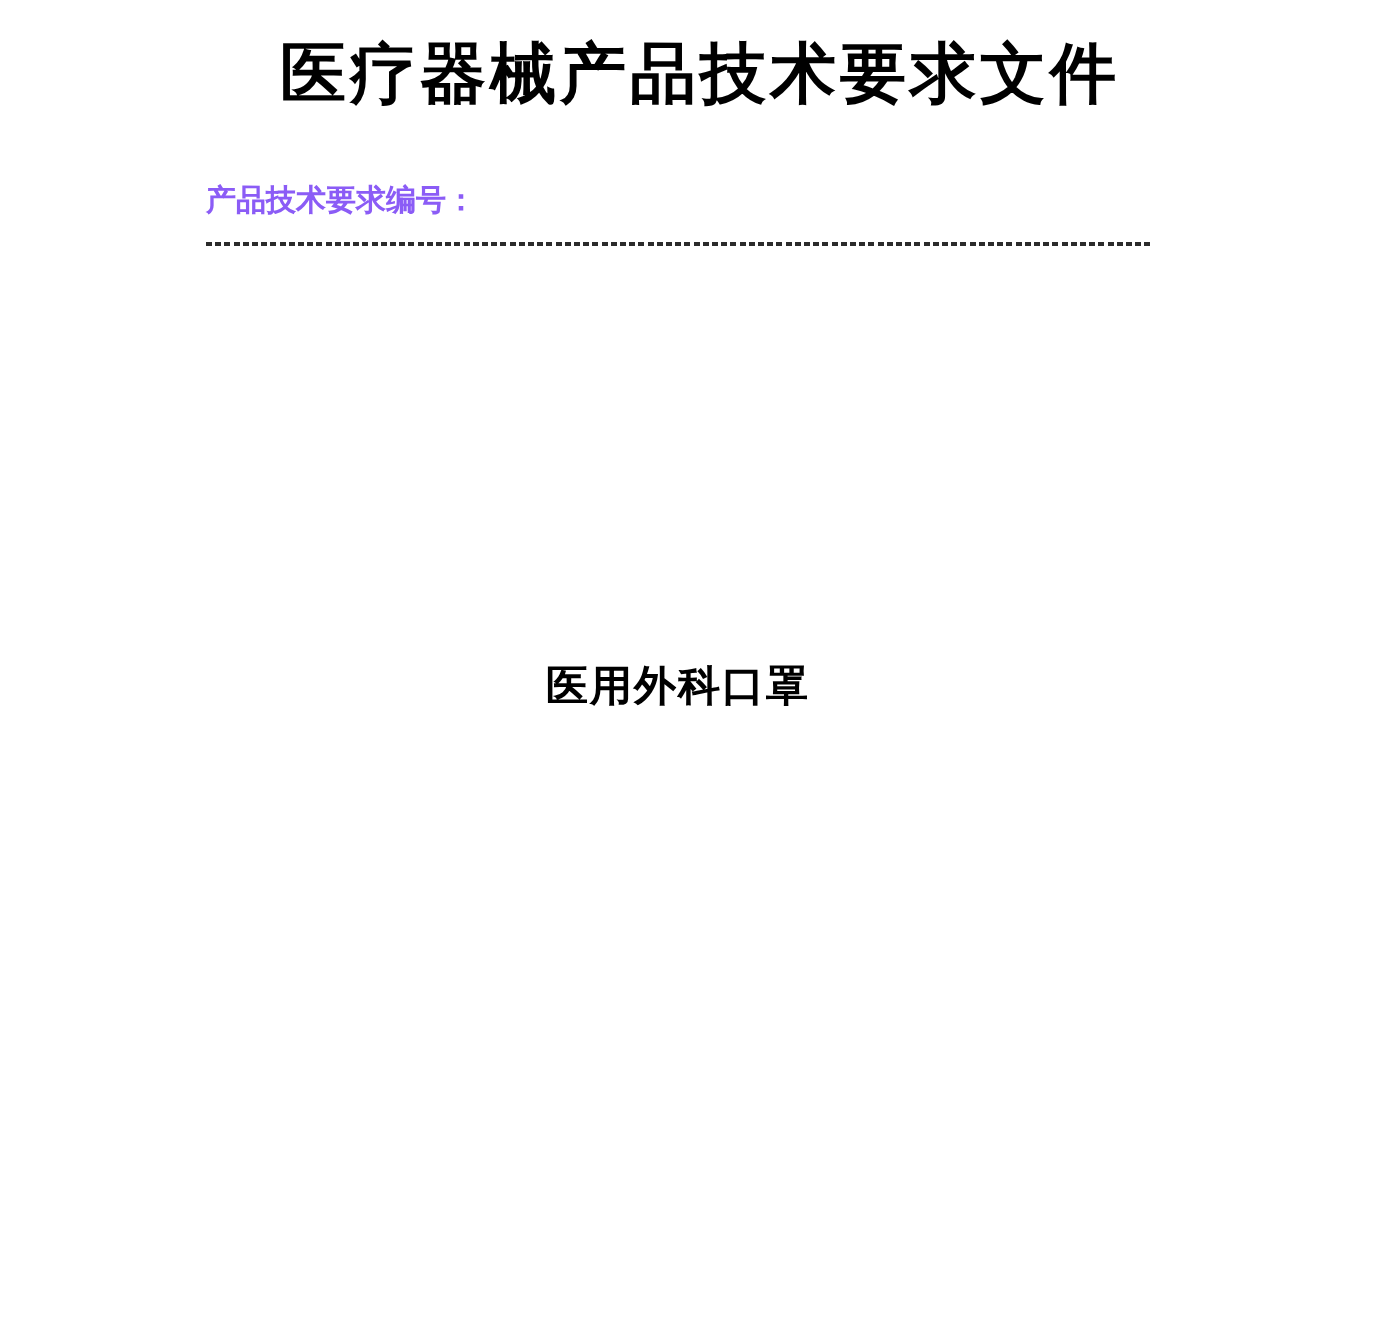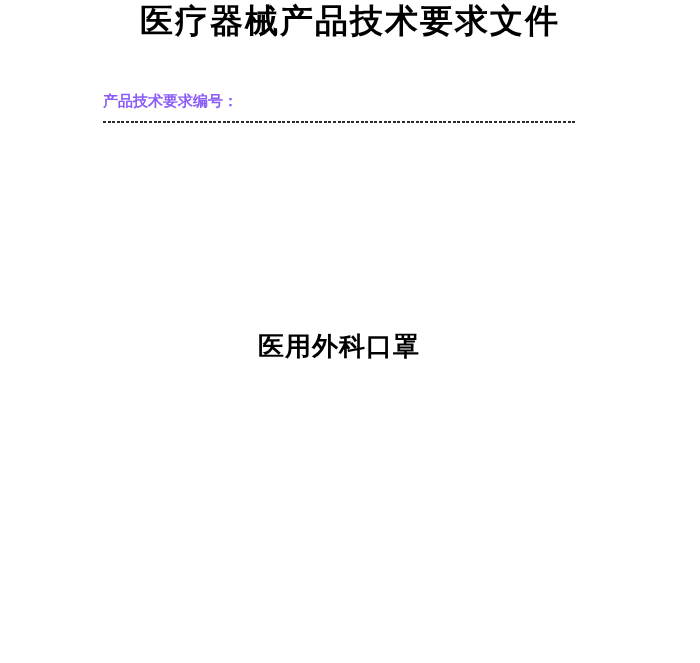--- a/index.html
+++ b/index.html
@@ -14,21 +14,21 @@
     background: #ffffff;
     overflow: hidden;
     font-family: "Liberation Sans", sans-serif;
     color: #000000;
   }
   .doc-title {
     position: absolute;
     top: 1px;
     left: 0;
     right: 0;
-    margin: 0;
+    margin: 16px;
     text-align: center;
     font-family: "Liberation Sans", "DejaVu Sans", sans-serif;
     font-size: 33px;
     line-height: 1.2;
     font-weight: 700;
     letter-spacing: 2px;
     color: #000000;
     white-space: nowrap;
   }
   .number-label {
@@ -57,22 +57,22 @@
       transparent 4.6px
     );
   }
   .product-name {
     position: absolute;
     top: 331px;
     left: 103px;
     width: 472px;
     margin: 0;
     text-align: center;
-    font-family: Liberation Serif, serif;
-    font-size: 26px;
+    font-family: Liberation Sans, sans-serif;
+    font-size: 21px;
     line-height: 1.2;
     font-weight: 700;
     letter-spacing: 1px;
     color: #000000;
     white-space: nowrap;
   }
 </style>
 </head>
 <body>
 

